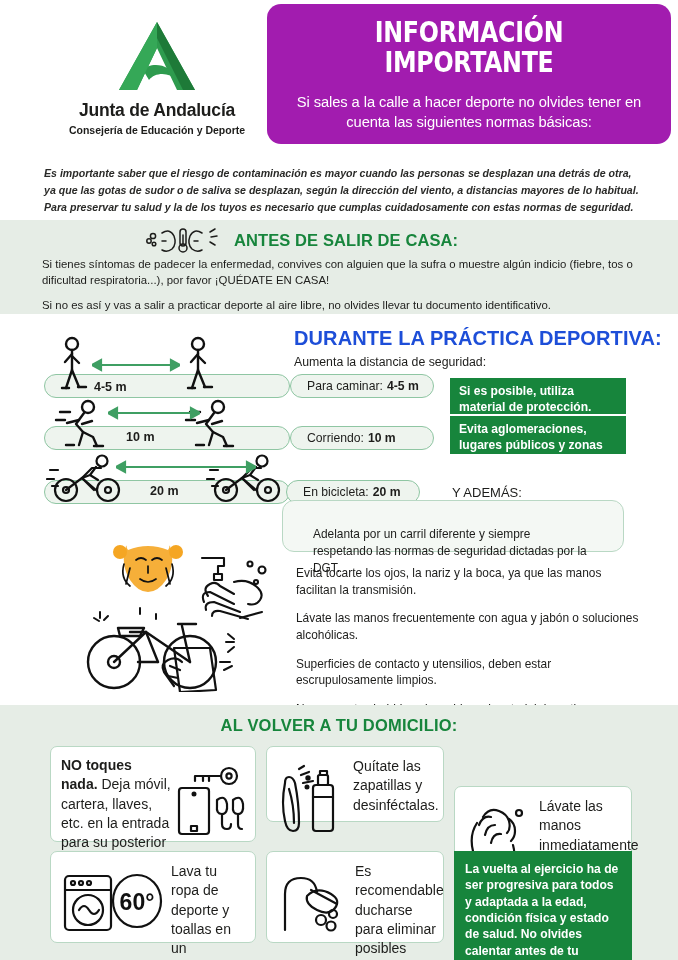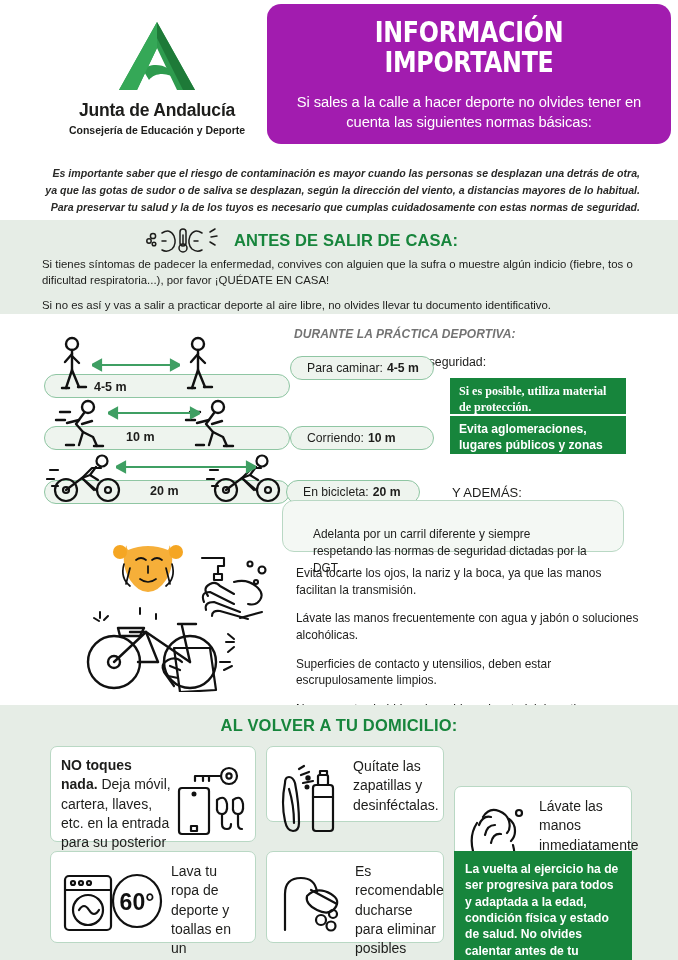--- a/index.html
+++ b/index.html
@@ -36,38 +36,38 @@
     text-align:center;letter-spacing:-.1px;
     transform:scaleX(.97);transform-origin:center;
   }
 
   
   .intro{
     position:absolute;left:44px;top:165px;width:596px;
     font-style:italic;font-size:10.6px;line-height:1.62;color:#2a2a28;
     font-weight:600;text-align:left;
   }
-  .intro div{white-space:nowrap;text-align:right;}
+  .intro div{white-space:nowrap;}
 
   
   .band-antes{
     position:absolute;left:0;top:220px;width:678px;height:94px;
     background:#e6ede6;
   }
   .antes-head{position:absolute;left:140px;top:5px;display:flex;align-items:center;gap:10px;}
   .antes-head .ttl{
     font-size:16.5px;font-weight:bold;color:#17853c;letter-spacing:.1px;
   }
   .antes-body{position:absolute;left:42px;top:36px;width:600px;}
   .antes-body p{margin:0 0 9px 0;font-size:11.4px;line-height:1.42;color:#1d1d1b;}
 
   
   .durante-title{
     position:absolute;left:294px;top:327px;
-    font-size:12px;font-weight:bold;color:#737373;letter-spacing:.1px;font-style:italic;
+    font-size:20px;font-weight:bold;color:#1d4ed8;letter-spacing:.1px;
   }
   .durante-sub{
     position:absolute;left:294px;top:355px;font-size:12.3px;color:#1d1d1b;
   }
 
   
   .pill{
     position:absolute;height:24px;border:1.6px solid #8fc6a3;border-radius:12px;
     background:#eef4ee;box-sizing:border-box;
   }
@@ -200,21 +200,21 @@
     </g>
   </svg>
   <svg class="fig" style="left:92px;top:358px;" width="88" height="14" viewBox="0 0 88 14">
     <g stroke="#3f9f63" stroke-width="2.2" fill="#3f9f63">
       <line x1="8" y1="7" x2="80" y2="7"></line>
       <polygon points="0,7 9,2 9,12"></polygon>
       <polygon points="88,7 79,2 79,12"></polygon>
     </g>
   </svg>
   <div class="dist-txt" style="left:94px;top:380px;">4-5 m</div>
-  <div class="pill lbl" style="left:290px;top:356px;width:144px;">
+  <div class="pill lbl" style="left:290px;top:374px;width:144px;">
     <span>Para caminar:</span>
     <b>4-5 m</b>
   </div>
 
   <div class="pill" style="left:44px;top:426px;width:246px;"></div>
   <svg class="fig" style="left:52px;top:398px;" width="58" height="50" viewBox="0 0 58 50">
     <g fill="none" stroke="#111" stroke-width="2.4" stroke-linecap="round" stroke-linejoin="round">
       <circle cx="36" cy="9" r="6"></circle>
       <path d="M32 15 l-8 11 l7 8 l-4 13"></path>
       <path d="M31 34 l10 5 l4 9"></path>
@@ -279,21 +279,21 @@
       <polygon points="0,7 9,2 9,12"></polygon>
       <polygon points="140,7 131,2 131,12"></polygon>
     </g>
   </svg>
   <div class="dist-txt" style="left:150px;top:484px;">20 m</div>
   <div class="pill lbl" style="left:286px;top:480px;width:134px;">
     <span>En bicicleta:</span>
     <b>20 m</b>
   </div>
 
-  <div class="gbox" style="left:450px;top:378px;width:176px;height:36px;font-family:Liberation Serif, serif;">Si es posible, utiliza material de protección.</div>
+  <div class="gbox" style="left:450px;top:378px;width:176px;height:36px;">Si es posible, utiliza material de protección.</div>
   <div class="gbox" style="left:450px;top:416px;width:176px;height:38px;">Evita aglomeraciones, lugares públicos y zonas recreativas.</div>
 
   <div class="yademas">Y ADEMÁS:</div>
 
   <div class="dgt-box">
     <p>Adelanta por un carril diferente y siempre respetando las normas de seguridad dictadas por la DGT.</p>
   </div>
 
   <svg class="fig" style="left:110px;top:532px;" width="76" height="66" viewBox="0 0 76 66">
     <g>

